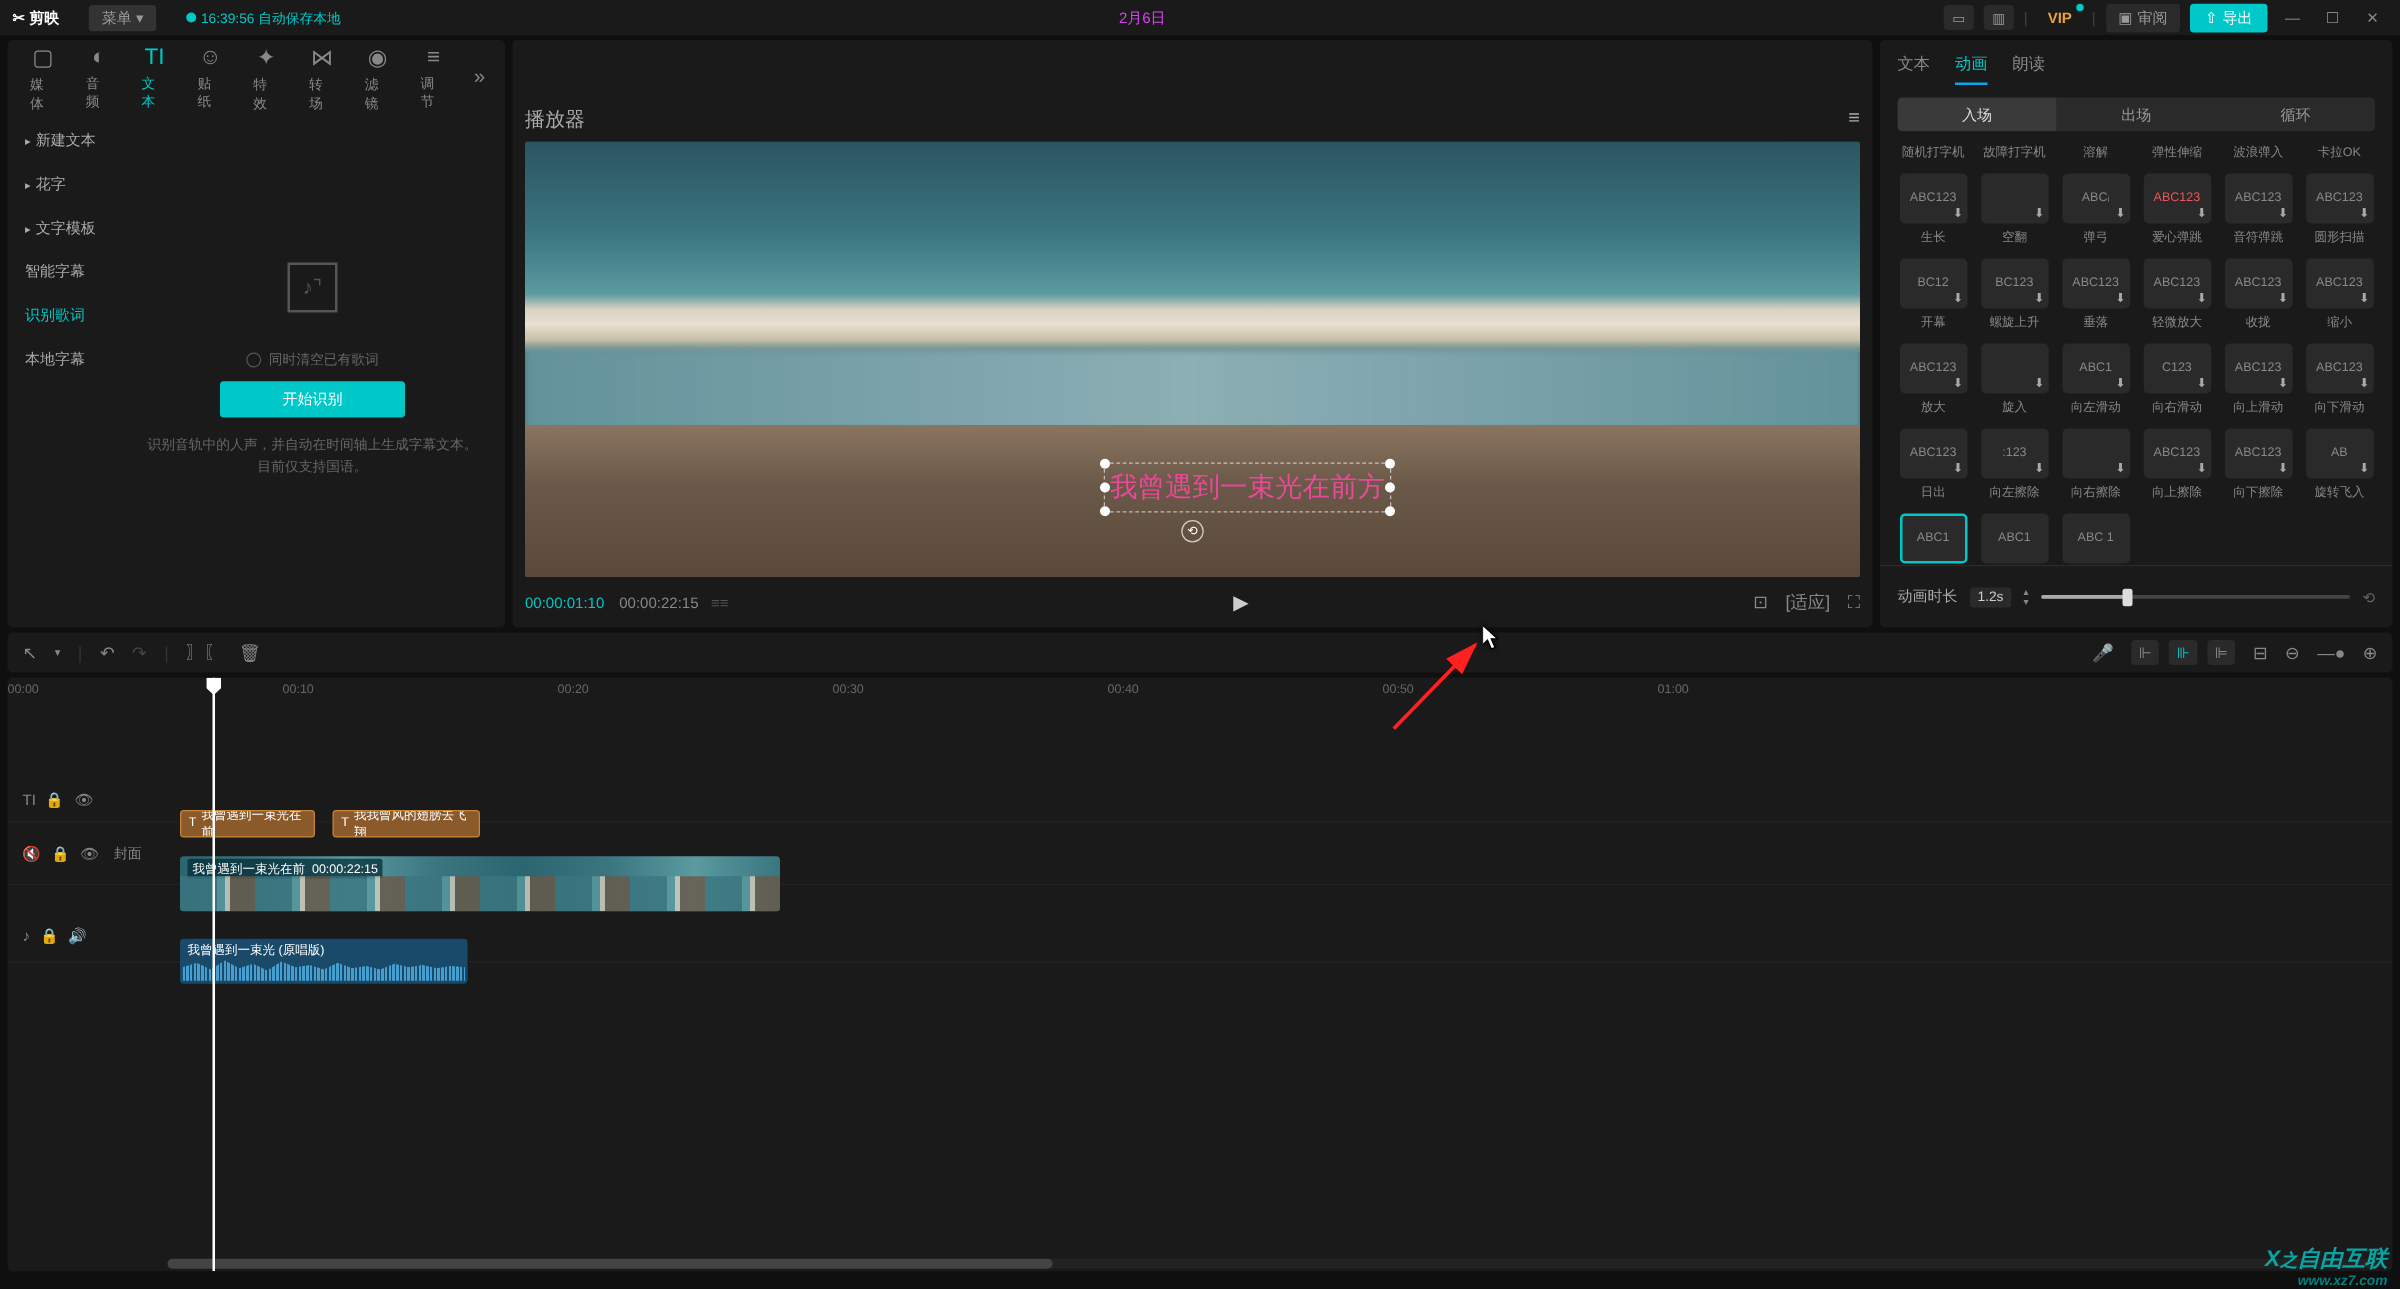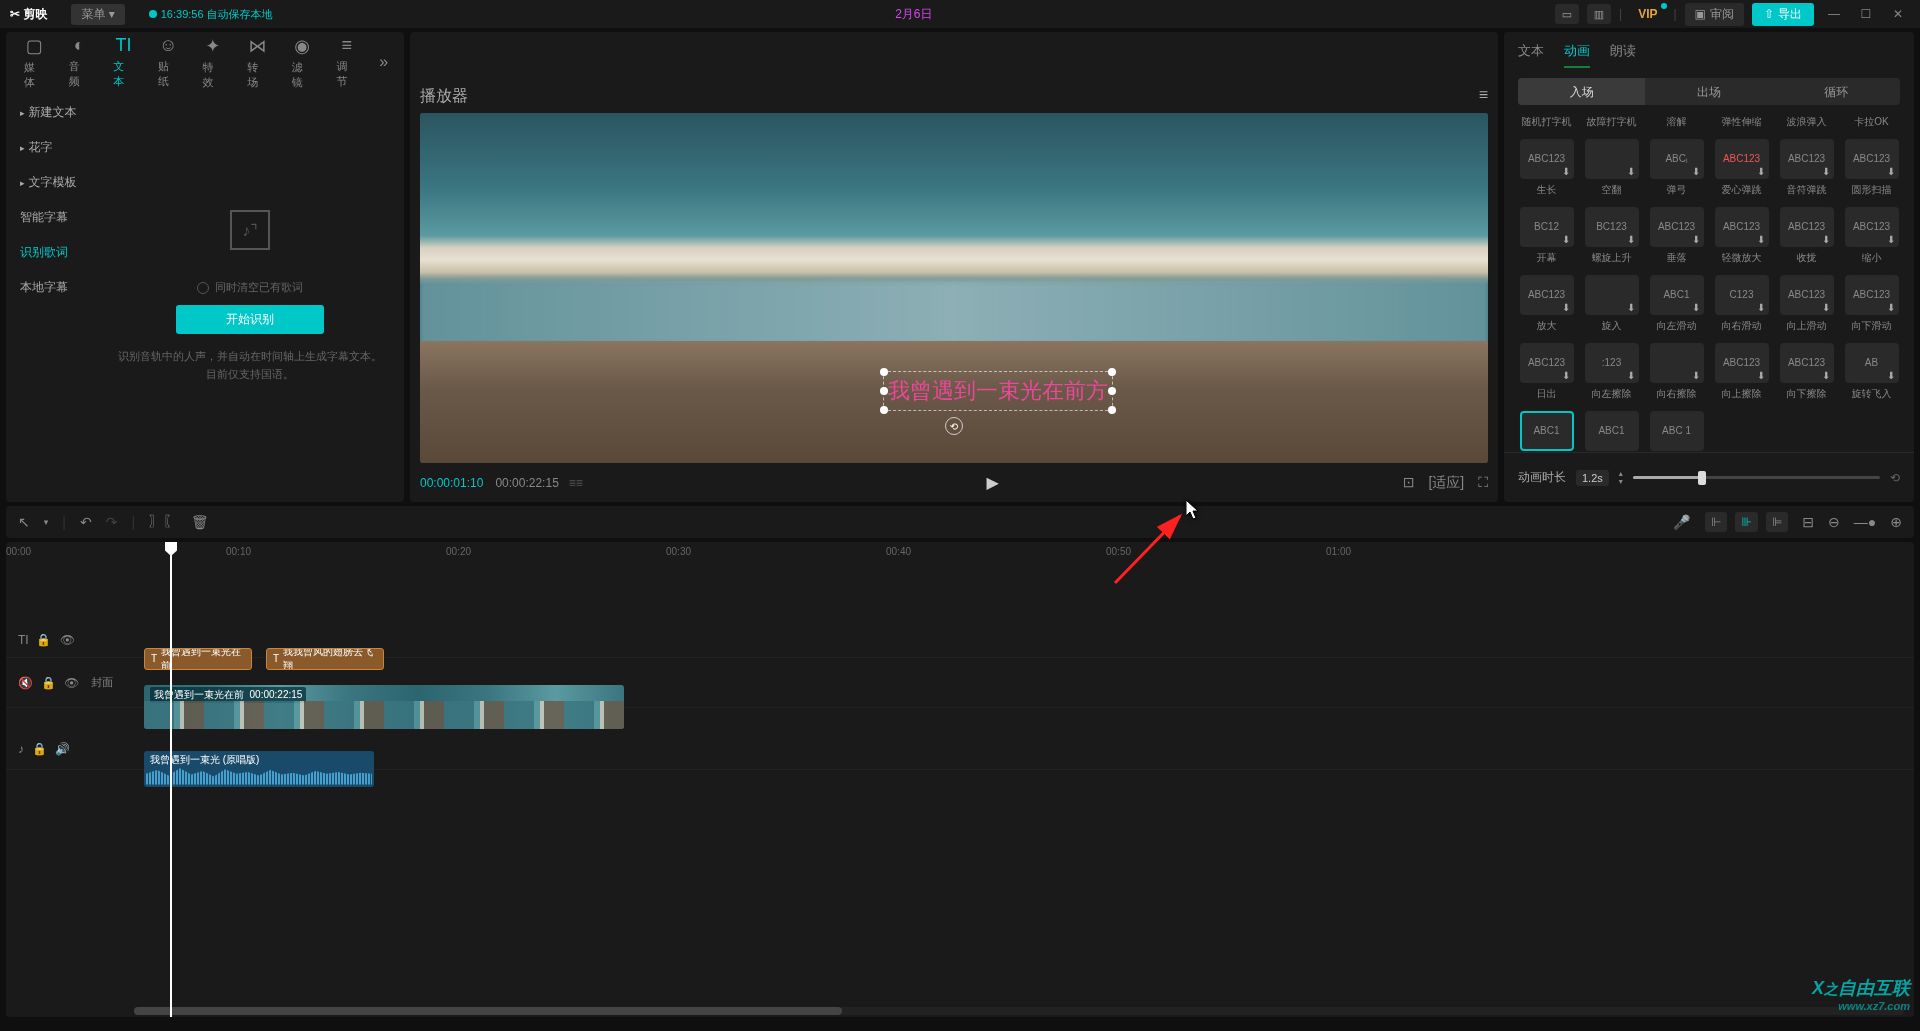--- a/index.html
+++ b/index.html
@@ -57,21 +57,21 @@
 .player-controls { display: flex; align-items: center; padding-top: 10px; font-size: 12px; color: #888; }
 .time-cur { color: #00c8c8; }
 .time-dur { margin-left: 12px; }
 .play-btn { flex: 1; text-align: center; font-size: 16px; color: #ccc; cursor: pointer; }
 .player-right-icons { display: flex; gap: 14px; }
 .player-right-icons .pi { cursor: pointer; font-size: 14px; }
 
 .right-panel { width: 410px; background: #1a1a1a; border-radius: 4px; display: flex; flex-direction: column; }
 .rp-tabs { display: flex; padding: 10px 14px 0; gap: 20px; font-size: 13px; }
 .rp-tab { color: #888; cursor: pointer; padding-bottom: 6px; }
-.rp-tab.active { color: #00c8c8; border-bottom: 2px solid #15803d; }
+.rp-tab.active { color: #00c8c8; border-bottom: 2px solid #0ea5e9; }
 .rp-subtabs { display: flex; margin: 10px 14px 0; background: #2a2a2a; border-radius: 4px; overflow: hidden; justify-content: center; }
 .rp-subtab { flex: 1; text-align: center; padding: 6px; font-size: 12px; color: #999; cursor: pointer; }
 .rp-subtab.active { background: #3a3a3a; color: #ddd; }
 .anim-grid { padding: 10px 14px; display: grid; grid-template-columns: repeat(6, 1fr); gap: 10px 8px; overflow-y: auto; }
 .anim-item { display: flex; flex-direction: column; align-items: center; gap: 4px; }
 .anim-thumb { width: 54px; height: 40px; background: #2a2a2a; border-radius: 4px; position: relative; display: flex; align-items: center; justify-content: center; font-size: 10px; color: #888; cursor: pointer; }
 .anim-thumb.selected { border: 2px solid #00c8c8; }
 .anim-thumb .dl { position: absolute; bottom: 2px; right: 3px; font-size: 10px; color: #aaa; }
 .anim-label { font-size: 10px; color: #888; text-align: center; white-space: nowrap; overflow: hidden; }
 .anim-header-label { font-size: 10px; color: #888; text-align: center; }
@@ -107,21 +107,21 @@
 .video-clip .vlabel { background: rgba(0,40,50,0.7); padding: 1px 4px; border-radius: 2px; font-size: 10px; }
 .video-thumbs { position: absolute; bottom: 0; left: 0; right: 0; height: 28px; background: repeating-linear-gradient(90deg, #3a7580 0, #3a7580 30px, #5a9aa0 30px, #5a9aa0 36px, #d8d0c0 36px, #d8d0c0 40px, #6a5848 40px, #6a5848 60px); opacity: 0.8; }
 .audio-clip { background: #1a4a6a; top: 2px; height: 36px; flex-direction: column; align-items: flex-start; padding: 2px 6px; }
 .audio-clip .alabel { font-size: 10px; }
 .audio-wave { position: absolute; bottom: 2px; left: 2px; right: 2px; height: 18px; background: repeating-linear-gradient(90deg, #4aa8d8 0, #4aa8d8 2px, #1a4a6a 2px, #1a4a6a 3px); opacity: 0.9; clip-path: polygon(0 40%, 5% 20%, 10% 50%, 15% 10%, 20% 45%, 25% 25%, 30% 55%, 35% 15%, 40% 40%, 45% 30%, 50% 50%, 55% 20%, 60% 45%, 65% 35%, 70% 50%, 75% 25%, 80% 40%, 85% 30%, 90% 45%, 95% 35%, 100% 40%, 100% 100%, 0 100%); }
 .cover-label { width: 40px; font-size: 11px; color: #888; margin-left: -44px; }
 
 .cursor-arrow { position: absolute; width: 14px; height: 20px; z-index: 100; pointer-events: none; }
 .cursor-arrow svg { filter: drop-shadow(0 0 2px rgba(0,0,0,0.8)); }
 .red-arrow { position: absolute; z-index: 99; pointer-events: none; }
-.watermark { position: absolute; bottom: 19px; right: 10px; font-size: 18px; color: rgba(0,200,200,0.8); font-style: italic; font-weight: bold; z-index: 50; }
+.watermark { position: absolute; bottom: 0; right: 10px; font-size: 18px; color: rgba(0,200,200,0.8); font-style: italic; font-weight: bold; z-index: 50; }
 .watermark .wm2 { font-size: 11px; color: rgba(0,200,200,0.6); display: block; text-align: right; }
 .scrollbar-h { position: absolute; bottom: 2px; left: 128px; right: 10px; height: 8px; background: #222; border-radius: 4px; }
 .scrollbar-h .thumb { position: absolute; left: 0; width: 40%; top: 0; bottom: 0; background: #444; border-radius: 4px; }
 </style>
 </head>
 <body>
 
 <div class="titlebar">
   <div class="left">
     <span class="logo">✂ 剪映</span>

